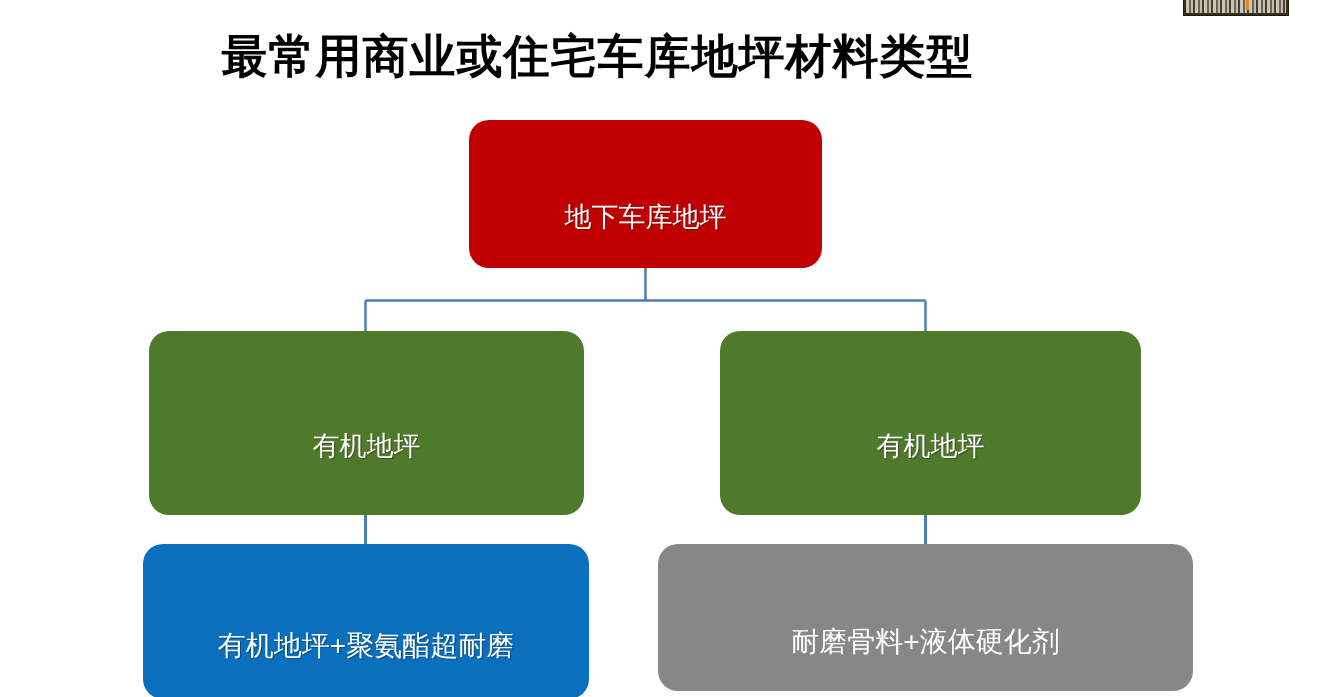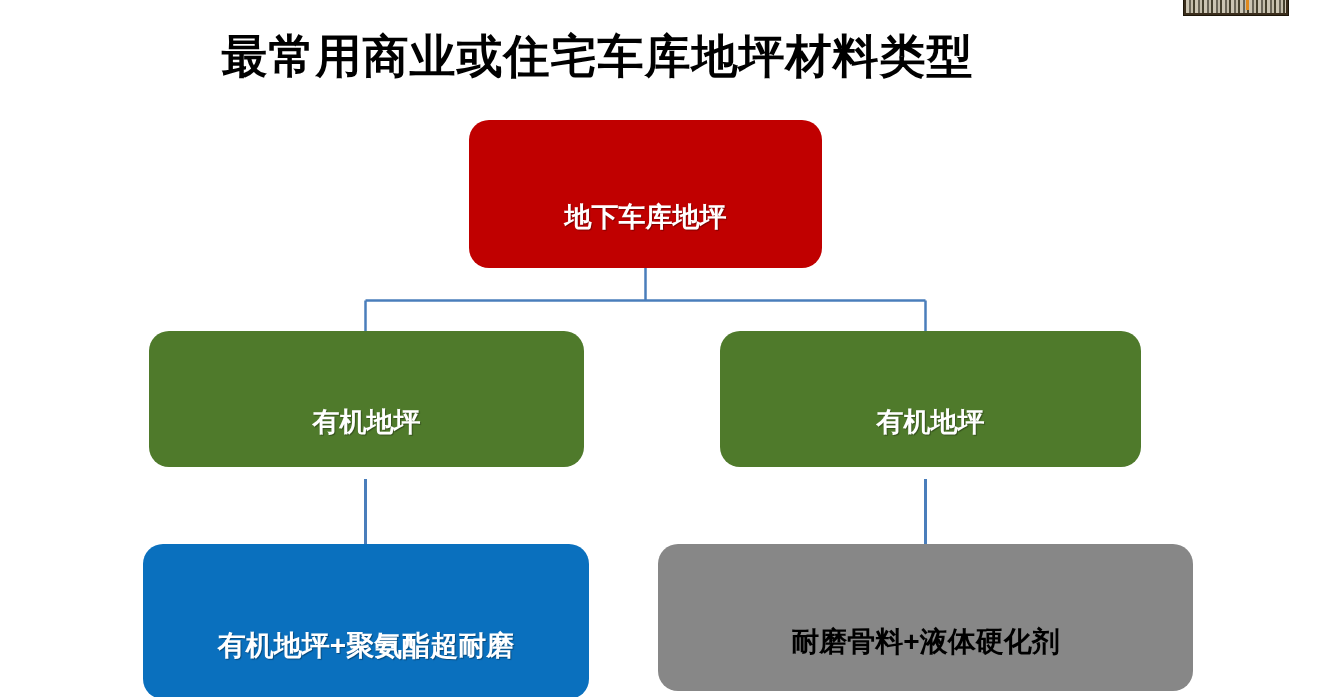--- a/index.html
+++ b/index.html
@@ -80,21 +80,21 @@
   .node {
     position: absolute;
     border-radius: 20px;
     display: flex;
     align-items: center;
     justify-content: center;
     box-sizing: border-box;
     text-align: center;
   }
   .node .node-label {
-    font-weight: bold;
+    font-weight: normal;
     line-height: 1.25;
     padding: 0 14px;
     margin-top: 48px;
   }
 
   
   .node-root {
     left: 469px;
     top: 120px;
     width: 353px;
@@ -104,21 +104,21 @@
   .node-root .node-label {
     color: #ffffff;
     font-size: 27px;
     text-shadow: 1px 1px 1px rgba(0,0,0,.35);
   }
 
   
   .node-branch {
     top: 331px;
     width: 435px;
-    height: 136px;
+    height: 184px;
     background: #4F7A2B;
   }
   .node-branch.left  { left: 149px; }
   .node-branch.right { left: 720px; width: 421px; }
   .node-branch .node-label {
     color: #ffffff;
     font-size: 27px;
     text-shadow: 1px 1px 1px rgba(0,0,0,.35);
   }
 
@@ -136,21 +136,21 @@
     text-shadow: 1px 1px 1px rgba(0,0,0,.35);
   }
   .node-leaf-gray {
     left: 658px;
     top: 544px;
     width: 535px;
     height: 147px;
     background: #878787;
   }
   .node-leaf-gray .node-label {
-    color: #000000;
+    color: #ffffff;
     font-size: 28px;
   }
 </style>
 </head>
 <body>
 
 <div id="slide">
 
   <div class="corner-strip">
     <div class="strip-inner"></div>

